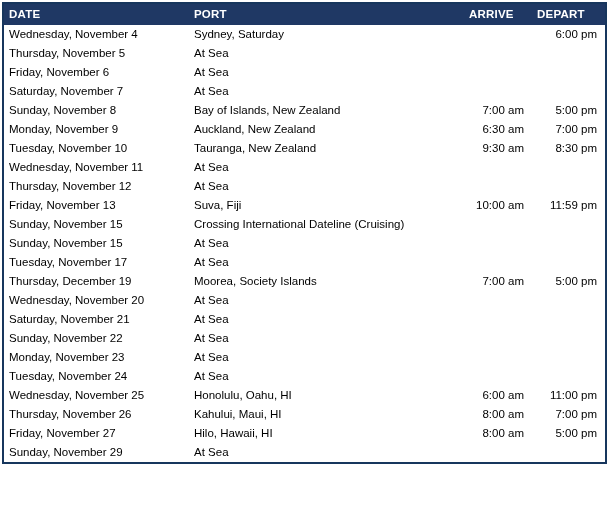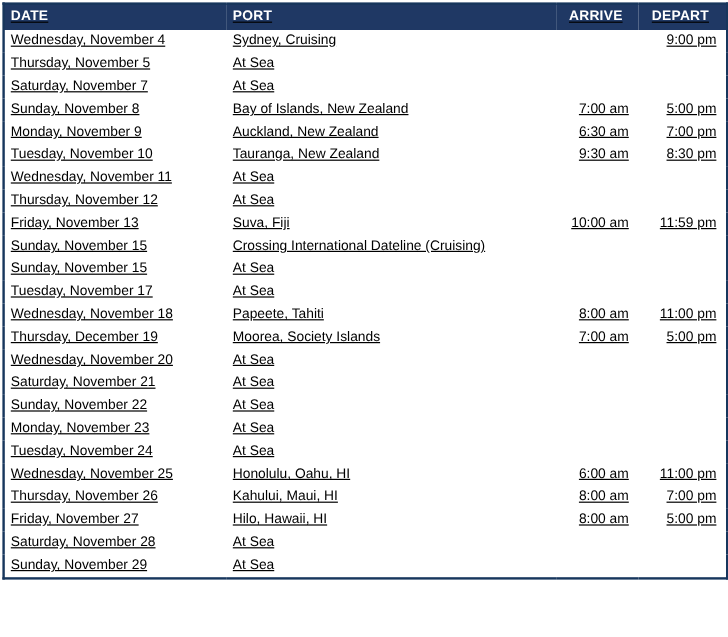--- a/index.html
+++ b/index.html
@@ -10,21 +10,20 @@
   body {
     font-family: "Liberation Sans", sans-serif;
   }
   .itinerary-wrap {
     width: 607px;
     height: 531px;
     box-sizing: border-box;
     background: #ffffff;
     position: relative;
     overflow: hidden;
-    text-decoration: underline;
   }
   table.itinerary {
     border-collapse: collapse;
     width: 603px;
     margin: 2px;
     table-layout: fixed;
     border: 2px solid #17365d;
   }
   table.itinerary thead th {
     background: #1f3864;
@@ -32,21 +31,21 @@
     font-size: 11.5px;
     font-weight: bold;
     text-align: left;
     padding: 3px 5px 3px 5px;
     height: 15px;
     line-height: 13px;
     letter-spacing: 0.2px;
     border: none;
   }
   table.itinerary thead th.num {
-    text-align: center;
+    text-align: left;
     padding-right: 8px;
   }
   table.itinerary tbody td {
     font-size: 11.5px;
     color: #000000;
     padding: 1px 5px 1px 5px;
     height: 17px;
     line-height: 15px;
     vertical-align: middle;
     border: none;
@@ -77,26 +76,32 @@
       <tr>
         <th>DATE</th>
         <th>PORT</th>
         <th class="num">ARRIVE</th>
         <th class="num">DEPART</th>
       </tr>
     </thead>
     <tbody id="itinerary-body">
         <tr>
           <td>Wednesday, November 4</td>
-          <td>Sydney, Cruising</td>
-          <td class="num"></td>
-          <td class="num">9:00 pm</td>
+          <td>Sydney, Saturday</td>
+          <td class="num"></td>
+          <td class="num">6:00 pm</td>
         </tr>
         <tr>
           <td>Thursday, November 5</td>
+          <td>At Sea</td>
+          <td class="num"></td>
+          <td class="num"></td>
+        </tr>
+        <tr>
+          <td>Friday, November 6</td>
           <td>At Sea</td>
           <td class="num"></td>
           <td class="num"></td>
         </tr>
         <tr>
           <td>Saturday, November 7</td>
           <td>At Sea</td>
           <td class="num"></td>
           <td class="num"></td>
         </tr>
@@ -148,26 +153,20 @@
           <td class="num"></td>
           <td class="num"></td>
         </tr>
         <tr>
           <td>Tuesday, November 17</td>
           <td>At Sea</td>
           <td class="num"></td>
           <td class="num"></td>
         </tr>
         <tr>
-          <td>Wednesday, November 18</td>
-          <td>Papeete, Tahiti</td>
-          <td class="num">8:00 am</td>
-          <td class="num">11:00 pm</td>
-        </tr>
-        <tr>
           <td>Thursday, December 19</td>
           <td>Moorea, Society Islands</td>
           <td class="num">7:00 am</td>
           <td class="num">5:00 pm</td>
         </tr>
         <tr>
           <td>Wednesday, November 20</td>
           <td>At Sea</td>
           <td class="num"></td>
           <td class="num"></td>
@@ -206,26 +205,20 @@
           <td>Thursday, November 26</td>
           <td>Kahului, Maui, HI</td>
           <td class="num">8:00 am</td>
           <td class="num">7:00 pm</td>
         </tr>
         <tr>
           <td>Friday, November 27</td>
           <td>Hilo, Hawaii, HI</td>
           <td class="num">8:00 am</td>
           <td class="num">5:00 pm</td>
-        </tr>
-        <tr>
-          <td>Saturday, November 28</td>
-          <td>At Sea</td>
-          <td class="num"></td>
-          <td class="num"></td>
         </tr>
         <tr>
           <td>Sunday, November 29</td>
           <td>At Sea</td>
           <td class="num"></td>
           <td class="num"></td>
         </tr>
       </tbody>
   </table>
 </div>

